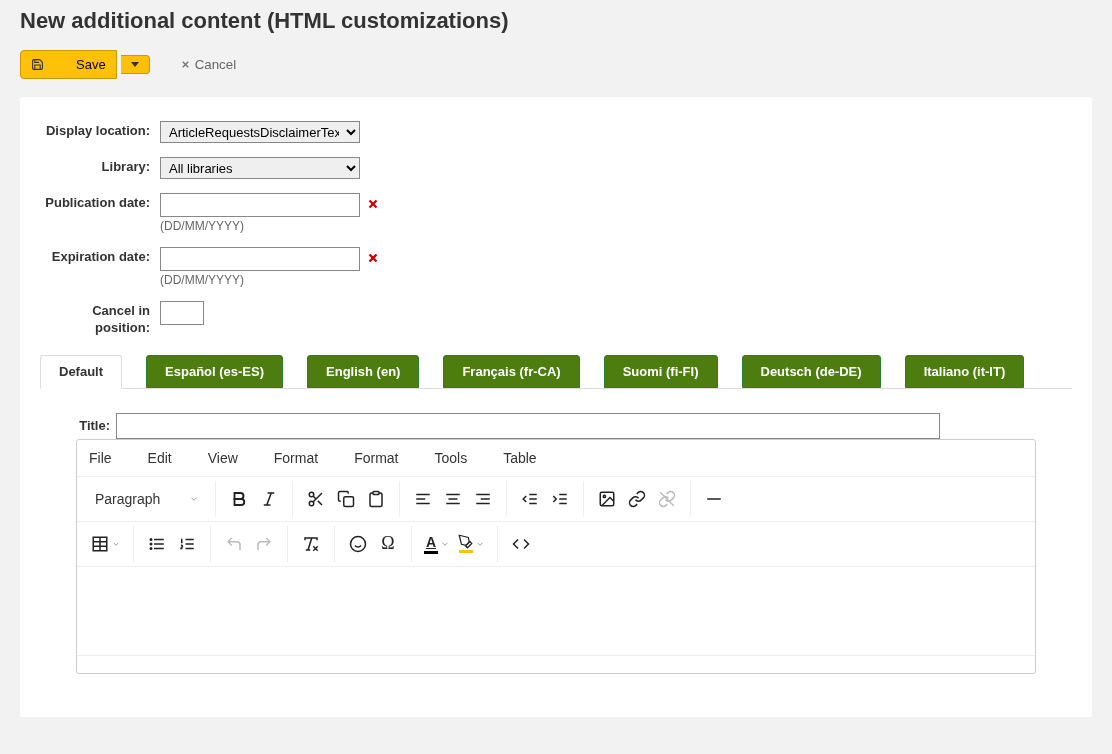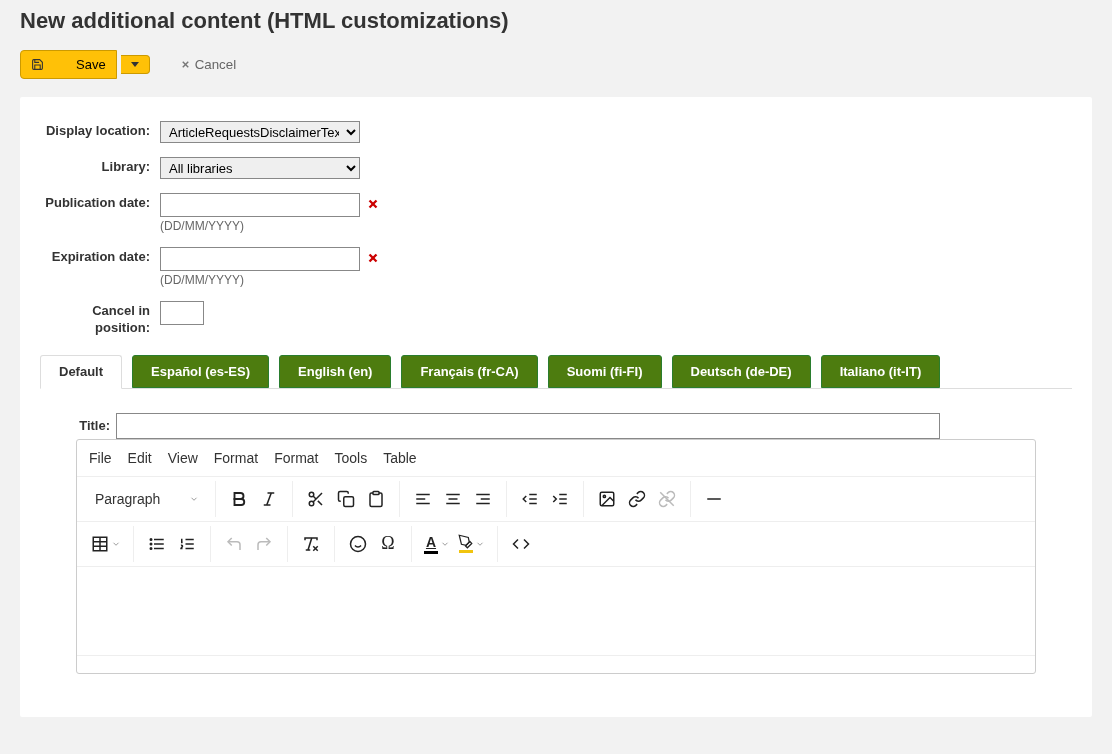--- a/index.html
+++ b/index.html
@@ -134,21 +134,21 @@
     height: 24px;
     border: 1px solid #888;
     padding: 2px 4px;
     font-size: 13px;
   }
   .tabs {
     display: flex;
     margin: 18px 0 0 0;
     padding: 0;
     list-style: none;
-    gap: 10px;
+    gap: 24px;
     border-bottom: 1px solid #ddd;
   }
   .tab {
     padding: 8px 18px;
     background: #4d7c0f;
     color: #fff;
     font-weight: bold;
     font-size: 13px;
     border-radius: 3px 3px 0 0;
     cursor: pointer;
@@ -187,21 +187,21 @@
     font-weight: bold;
     margin: 4px 0 6px 0;
   }
   .editor-box {
     border: 1px solid #ccc;
     border-radius: 3px;
     max-width: 1022px;
   }
   .menubar {
     display: flex;
-    gap: 16px;
+    gap: 36px;
     padding: 10px 12px;
     font-size: 14px;
     color: #333;
     border-bottom: 1px solid #eee;
   }
   .menubar span { cursor: pointer; }
   .toolbar-row {
     display: flex;
     align-items: center;
     padding: 4px 2px;

